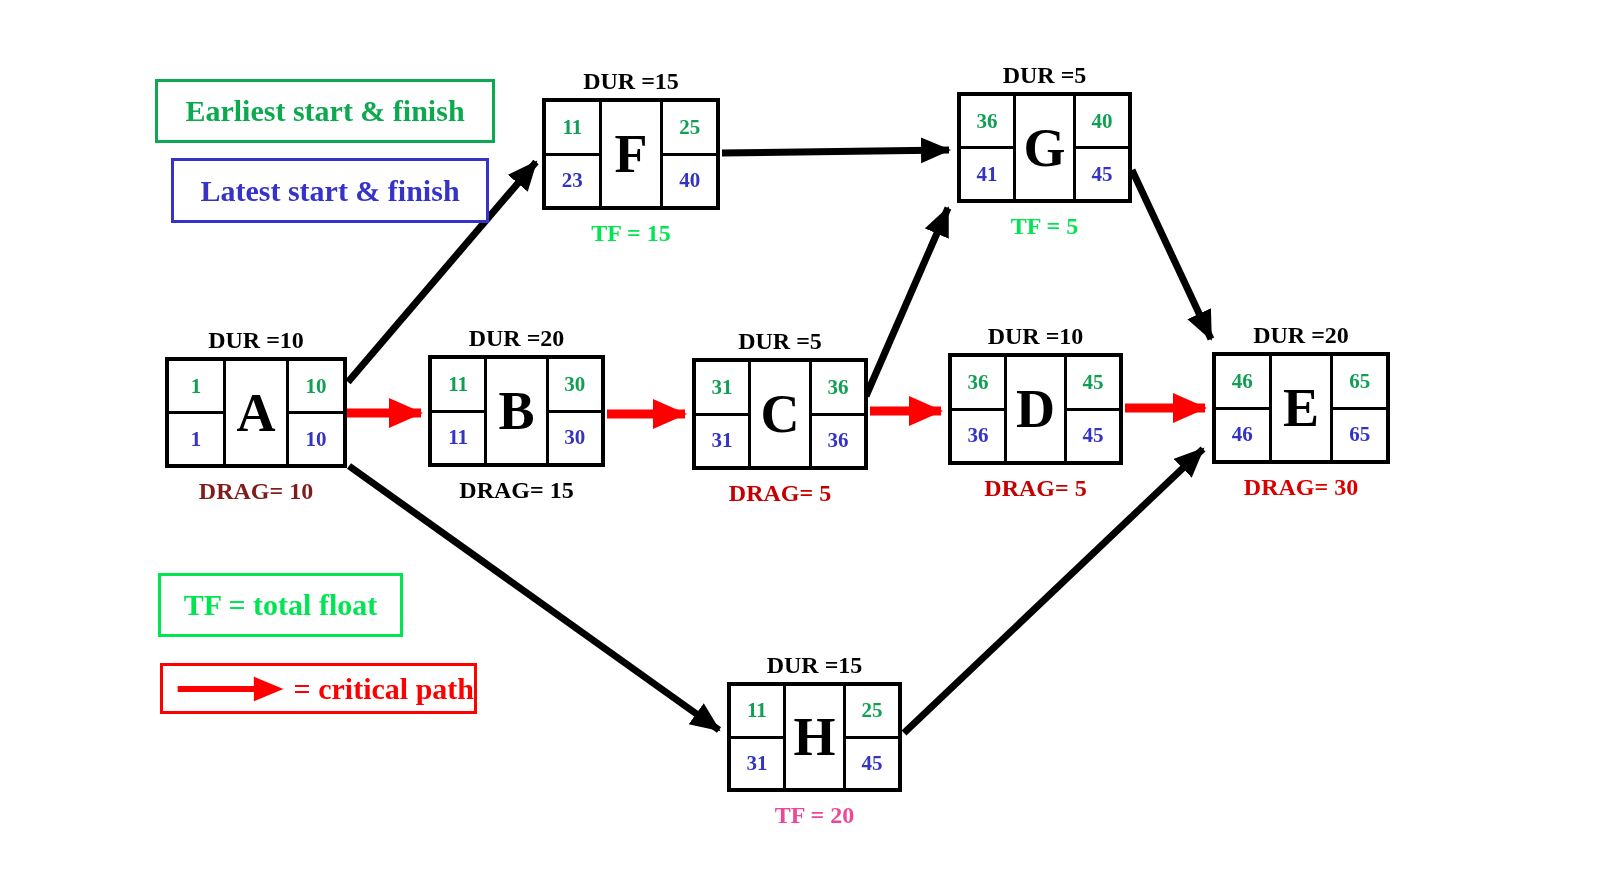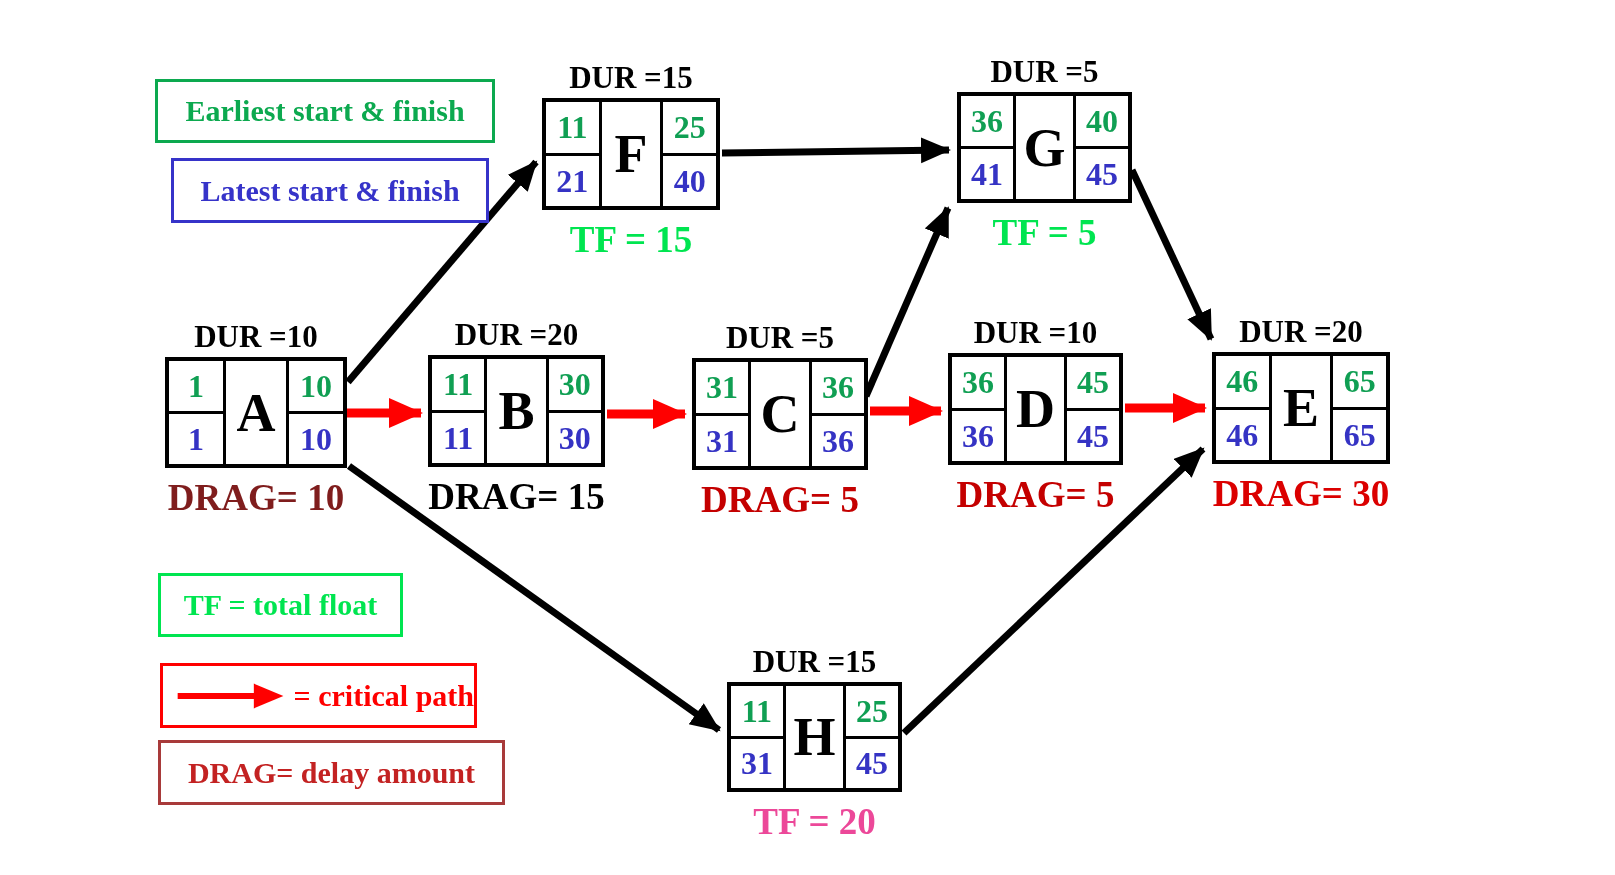--- a/index.html
+++ b/index.html
@@ -13,40 +13,40 @@
   .nbox{
     position:absolute;left:0;top:0;width:100%;height:100%;
     display:flex;background:#fff;border:4px solid #000;box-sizing:border-box;
   }
   .colS{width:31%;display:flex;flex-direction:column;}
   .colM{
     flex:1;border-left:3px solid #000;border-right:3px solid #000;
     display:flex;align-items:center;justify-content:center;
     font-size:54px;color:#000;line-height:1;
   }
-  .cell{flex:1;display:flex;align-items:center;justify-content:center;font-size:32px;line-height:1;}
+  .cell{flex:1;display:flex;align-items:center;justify-content:center;font-size:21px;line-height:1;}
   .cell.t{border-bottom:3px solid #000;}
   .durlbl{
     position:absolute;left:50%;transform:translateX(-50%);bottom:100%;margin-bottom:5px;
-    font-size:31px;color:#000;white-space:nowrap;line-height:1;
+    font-size:24px;color:#000;white-space:nowrap;line-height:1;
   }
   .footlbl{
     position:absolute;left:50%;transform:translateX(-50%);top:100%;margin-top:11px;
-    font-size:37px;white-space:nowrap;line-height:1;
+    font-size:24px;white-space:nowrap;line-height:1;
   }
   
   .lgd{
     position:absolute;display:flex;align-items:center;justify-content:center;
     border:3px solid #000;background:#fff;font-size:30px;white-space:nowrap;
     box-sizing:border-box;line-height:1;
   }
   #lg-earliest{left:155px;top:79px;width:340px;height:64px;}
   #lg-latest{left:155px;top:158px;width:318px;height:65px;margin-left:16px;}
   #lg-tf{left:158px;top:573px;width:245px;height:64px;}
-  #lg-crit{left:160px;top:663px;width:317px;height:65px;justify-content:flex-start;padding-left:10px;}
+  #lg-crit{left:160px;top:663px;width:317px;height:51px;justify-content:flex-start;padding-left:10px;}
   #lg-drag{left:158px;top:740px;width:347px;height:65px;}
   #lg-crit svg{margin-right:4px;}
 </style>
 </head>
 <body>
 
 <div id="canvas">
 
   <svg id="edge-layer" viewBox="0 0 1615 875" xmlns="http://www.w3.org/2000/svg">
     <defs>
@@ -143,21 +143,21 @@
         <div class="cell" style="color:#3533C4">65</div>
       </div>
     </div>
     <div class="footlbl" style="color:#DB0000">DRAG= 30</div>
       </div>
       <div class="node" style="left: 542px; top: 98px; width: 178px; height: 112px;">
     <div class="durlbl">DUR =15</div>
     <div class="nbox">
       <div class="colS">
         <div class="cell t" style="color:#109F53">11</div>
-        <div class="cell" style="color:#3533C4">21</div>
+        <div class="cell" style="color:#3533C4">23</div>
       </div>
       <div class="colM">F</div>
       <div class="colS">
         <div class="cell t" style="color:#109F53">25</div>
         <div class="cell" style="color:#3533C4">40</div>
       </div>
     </div>
     <div class="footlbl" style="color:#00E550">TF = 15</div>
       </div>
       <div class="node" style="left: 957px; top: 92px; width: 175px; height: 111px;">
@@ -202,17 +202,14 @@
   <div class="lgd" id="lg-tf" style="color: rgb(0, 229, 80); border-color: rgb(0, 229, 80);">
     <span>TF = total float</span>
   </div>
   <div class="lgd" id="lg-crit" style="color: rgb(255, 0, 0); border-color: rgb(255, 0, 0);">
     <svg width="150" height="38" viewBox="0 0 150 38">
       <line id="lg-arrow-line" x1="6" y1="19" x2="108" y2="19" stroke="#FF0000" stroke-width="8"></line>
       <polygon id="lg-arrow-head" points="104,3 142,19 104,35" fill="#FF0000"></polygon>
     </svg>
     <span>= critical path</span>
   </div>
-  <div class="lgd" id="lg-drag" style="color: rgb(195, 34, 34); border-color: rgb(168, 58, 58);">
-    <span>DRAG= delay amount</span>
-  </div>
 
 </div>
 
 </body></html>

